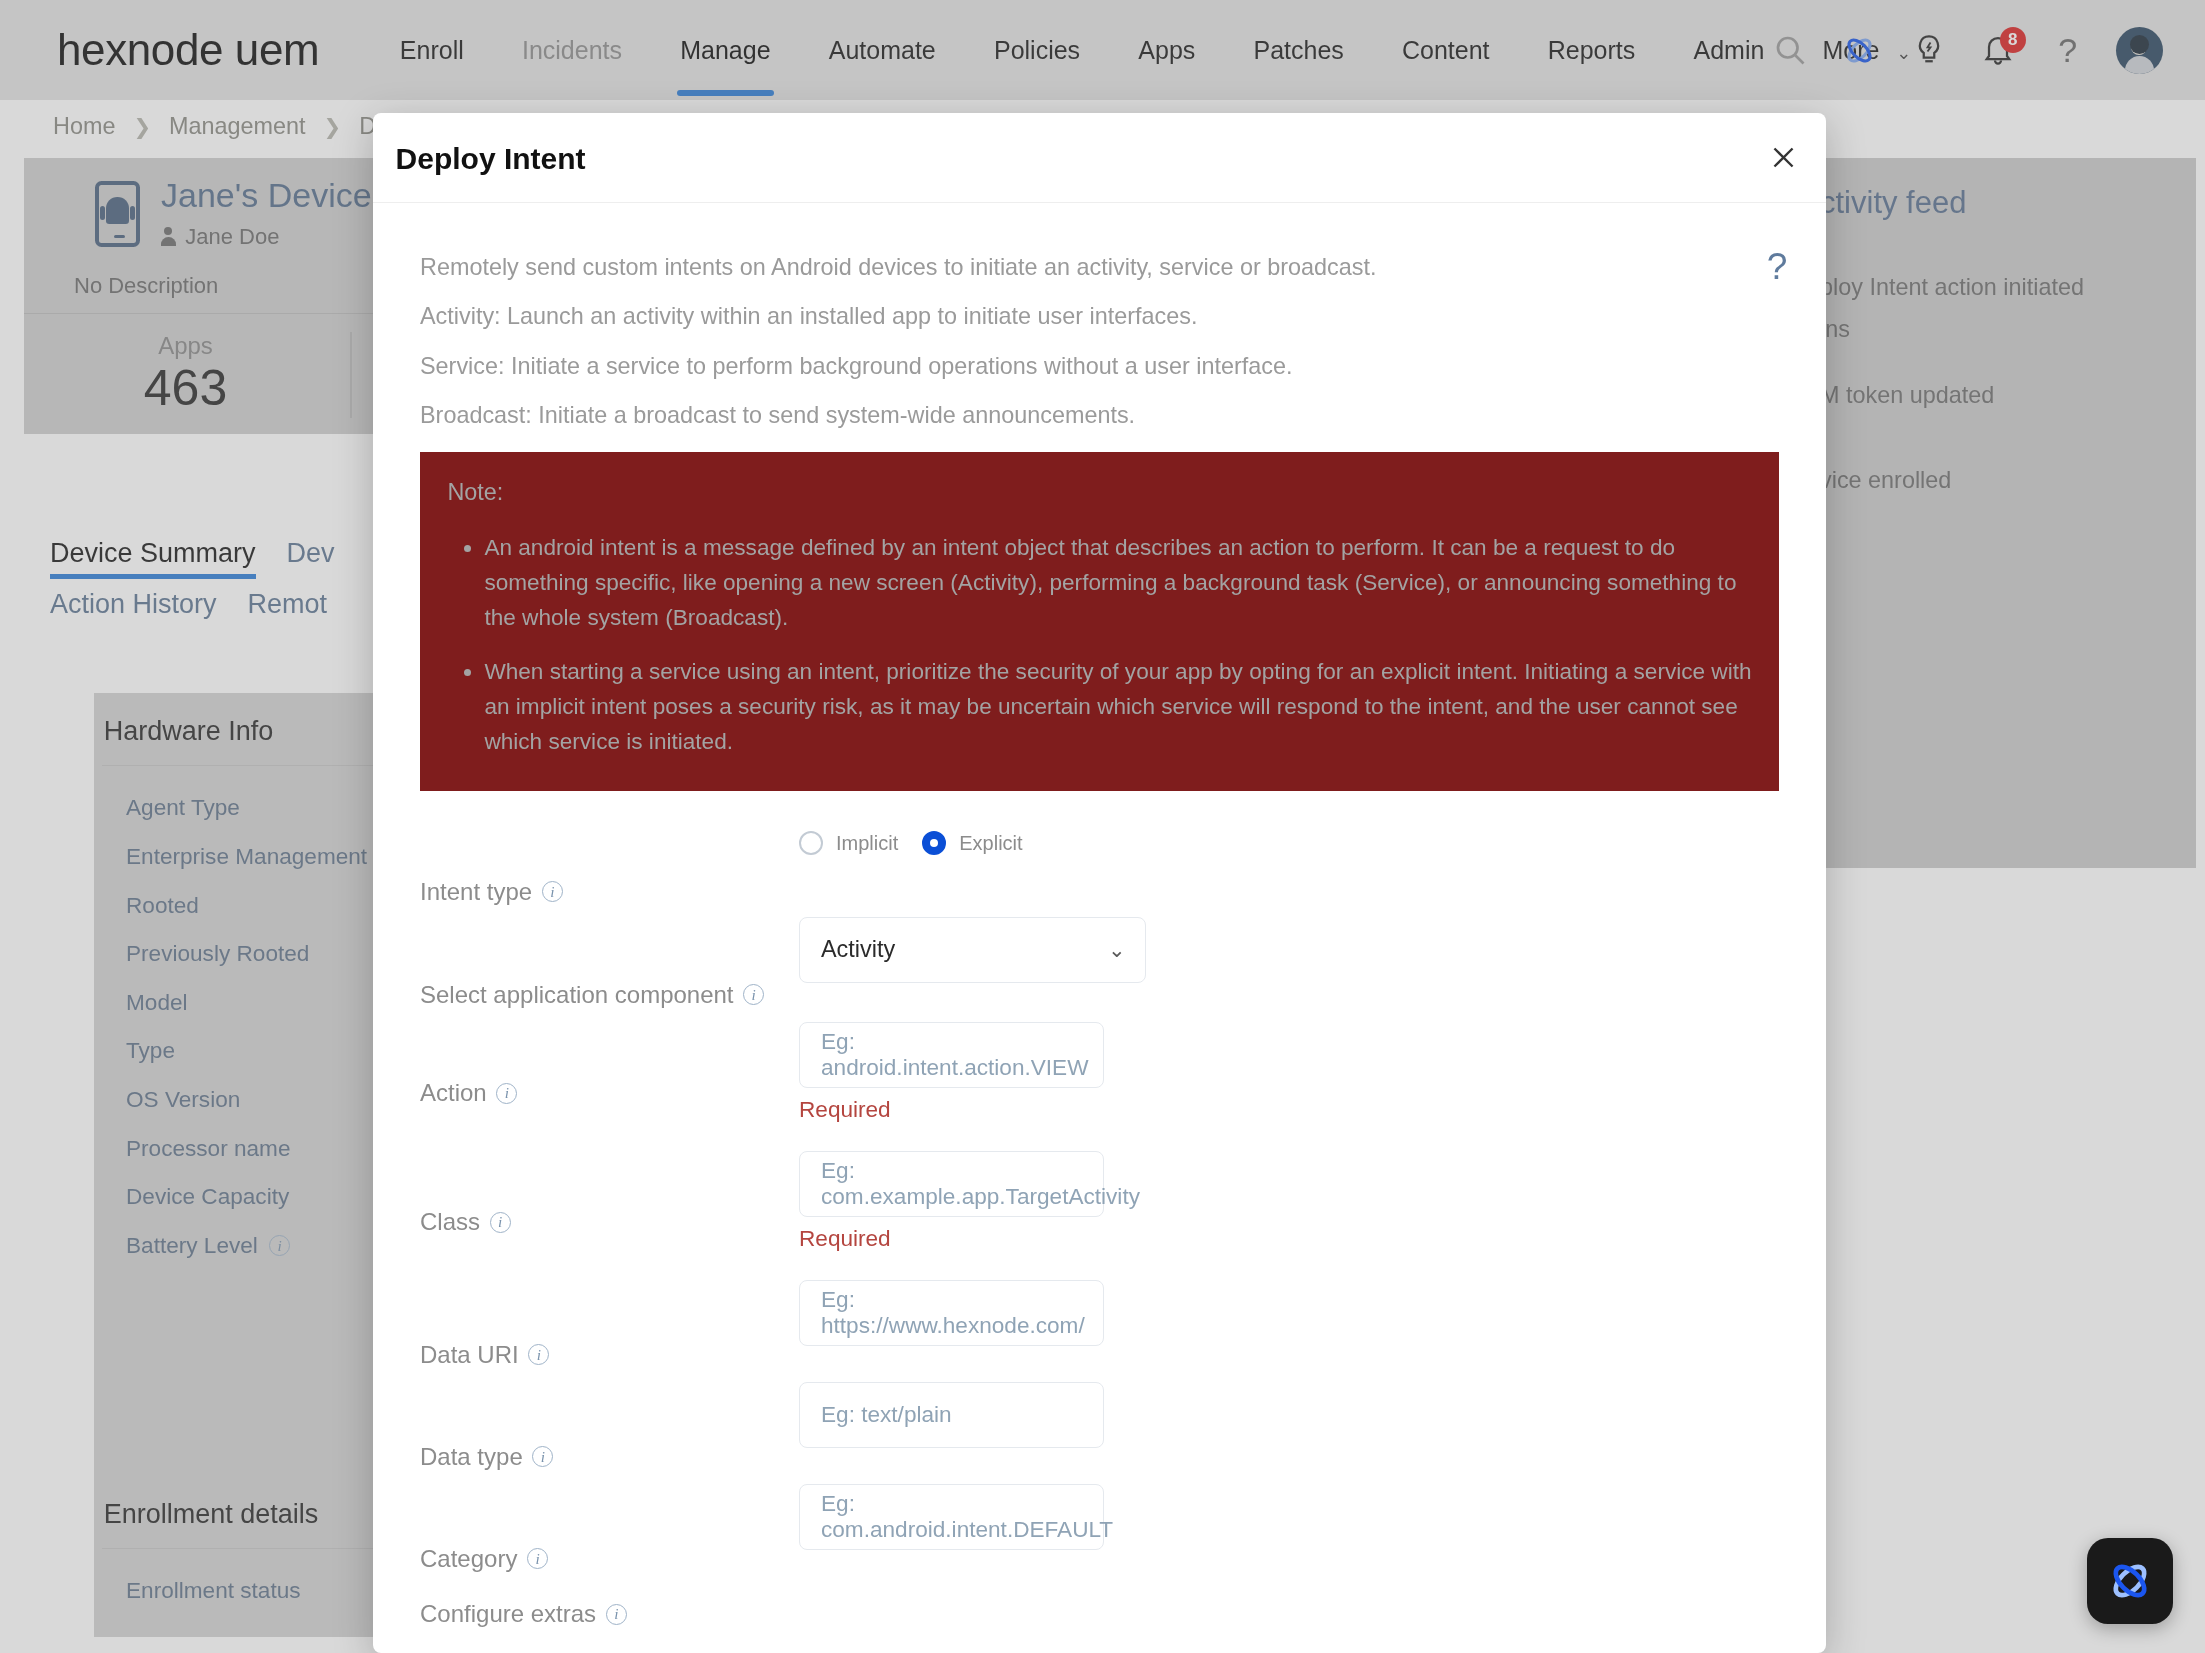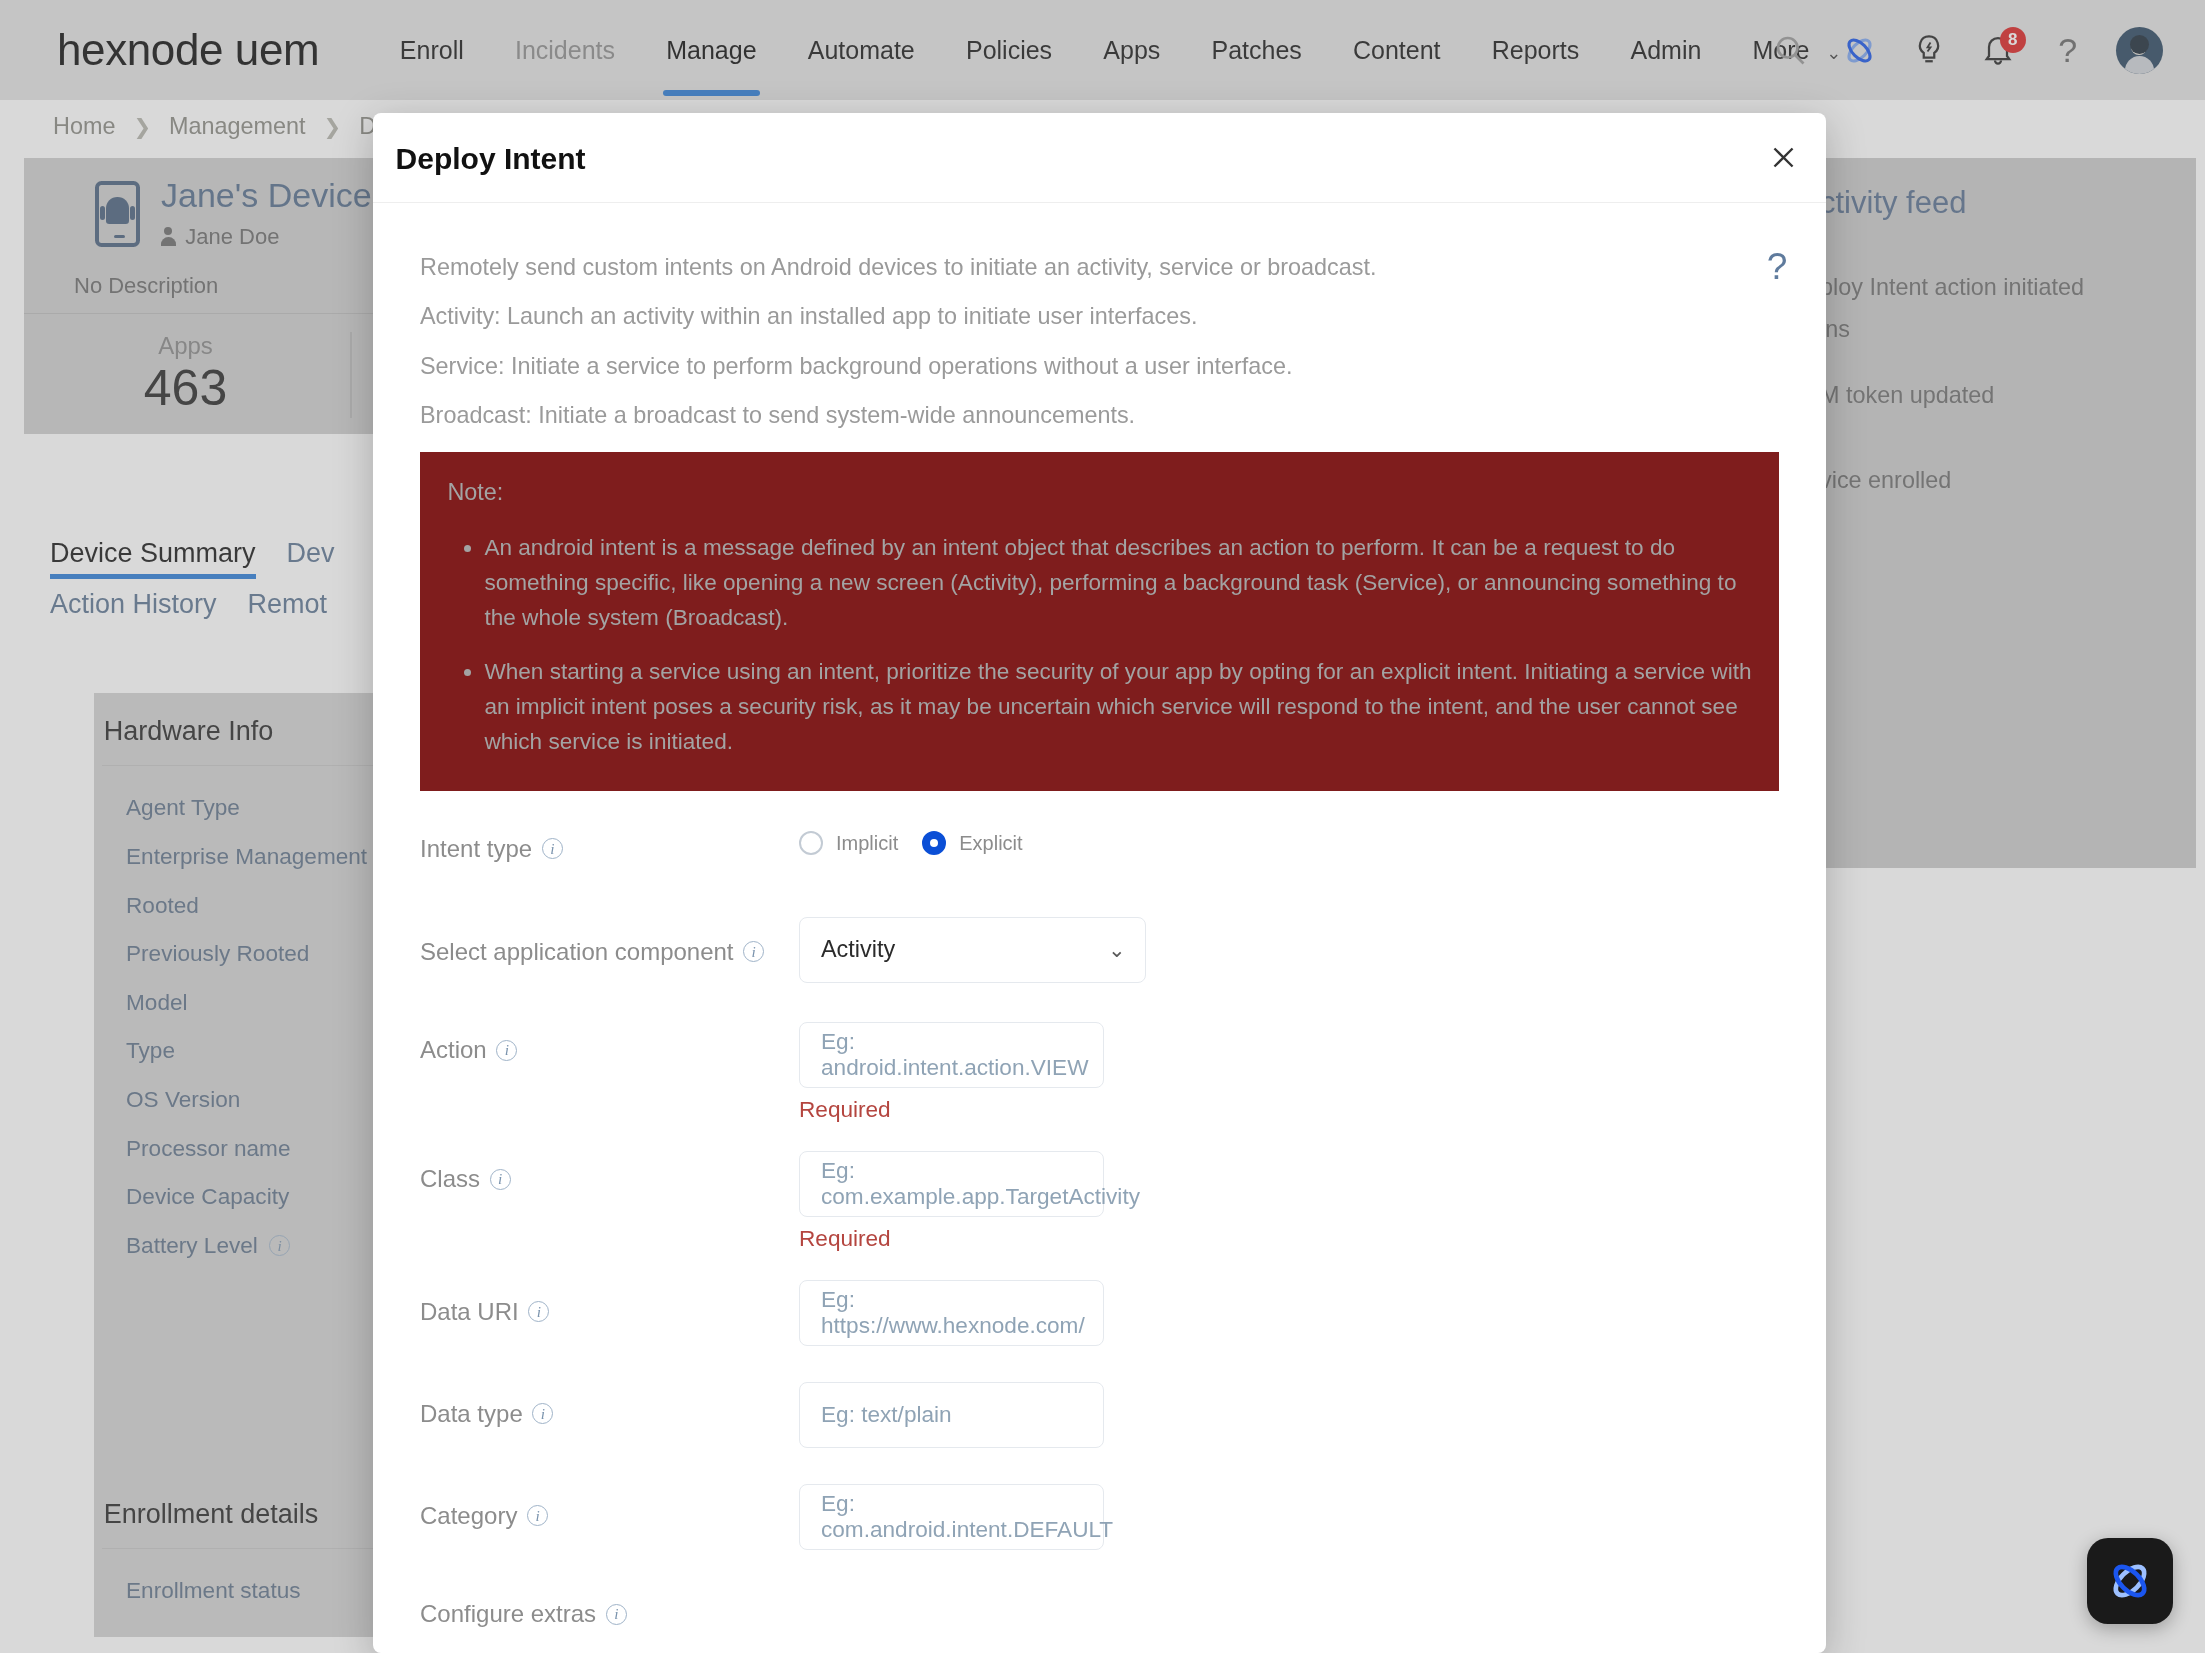--- a/index.html
+++ b/index.html
@@ -17,21 +17,21 @@
   
   .topnav {
     position: absolute; left: 0; top: 0; width: 2205px; height: 100px;
     background: #e2e2e2;
     display: flex; align-items: center;
   }
   .brand {
     font-size: 44px; font-weight: normal; color: #121212;
     margin-left: 57px; letter-spacing: -0.4px;
   }
-  .navitems { display: flex; margin-left: 58px; gap: 6px; }
+  .navitems { display: flex; margin-left: 58px; gap: 13px; }
   .navitem {
     font-size: 25px; color: #1c1c1c; padding: 0 22.6px;
     position: relative; white-space: nowrap; cursor: pointer;
   }
   .navitem.dim { color: #8e8e8e; }
   .navitem.active { color: #111; }
   .navitem.active::after {
     content: ""; position: absolute; left: 19.4px; right: 19.4px; bottom: -31px;
     height: 5.7px; background: #2f7fd8; border-radius: 3.2px;
   }
@@ -158,21 +158,21 @@
   }
   .note-label { font-size: 23.4px; color:#a3a3a3; margin-bottom: 24px; }
   .note ul { margin: 0 0 0 37px; }
   .note li { font-size: 22.6px; color:#a3a3a3; line-height: 1.55; margin-bottom: 18px; list-style: disc; }
   .note li:last-child { margin-bottom: 0; }
 
   .form { padding: 36px 47px 0 47px; }
   .frow { display:flex; align-items:flex-start; min-height: 90px; }
   .flabel {
     width: 379px; font-size: 24px; color:#8c8c8c; padding-top: 8px;
-    display:flex; align-items:center; gap: 9.7px;
+    display:flex; align-items:center; gap: 9.7px; margin-top: 43px;
   }
   .info-i {
     display:inline-flex; align-items:center; justify-content:center;
     width: 21px; height: 21px; border: 1.6px solid #9fb3c8; border-radius: 50%;
     font-size: 15.3px; font-style: italic; color:#7a93ad; font-family: "Liberation Serif", serif;
     line-height: 1;
   }
   .fctl { flex: 1; }
 
   .radios { display:flex; align-items:center; gap: 24px; padding-top: 4.8px; }

